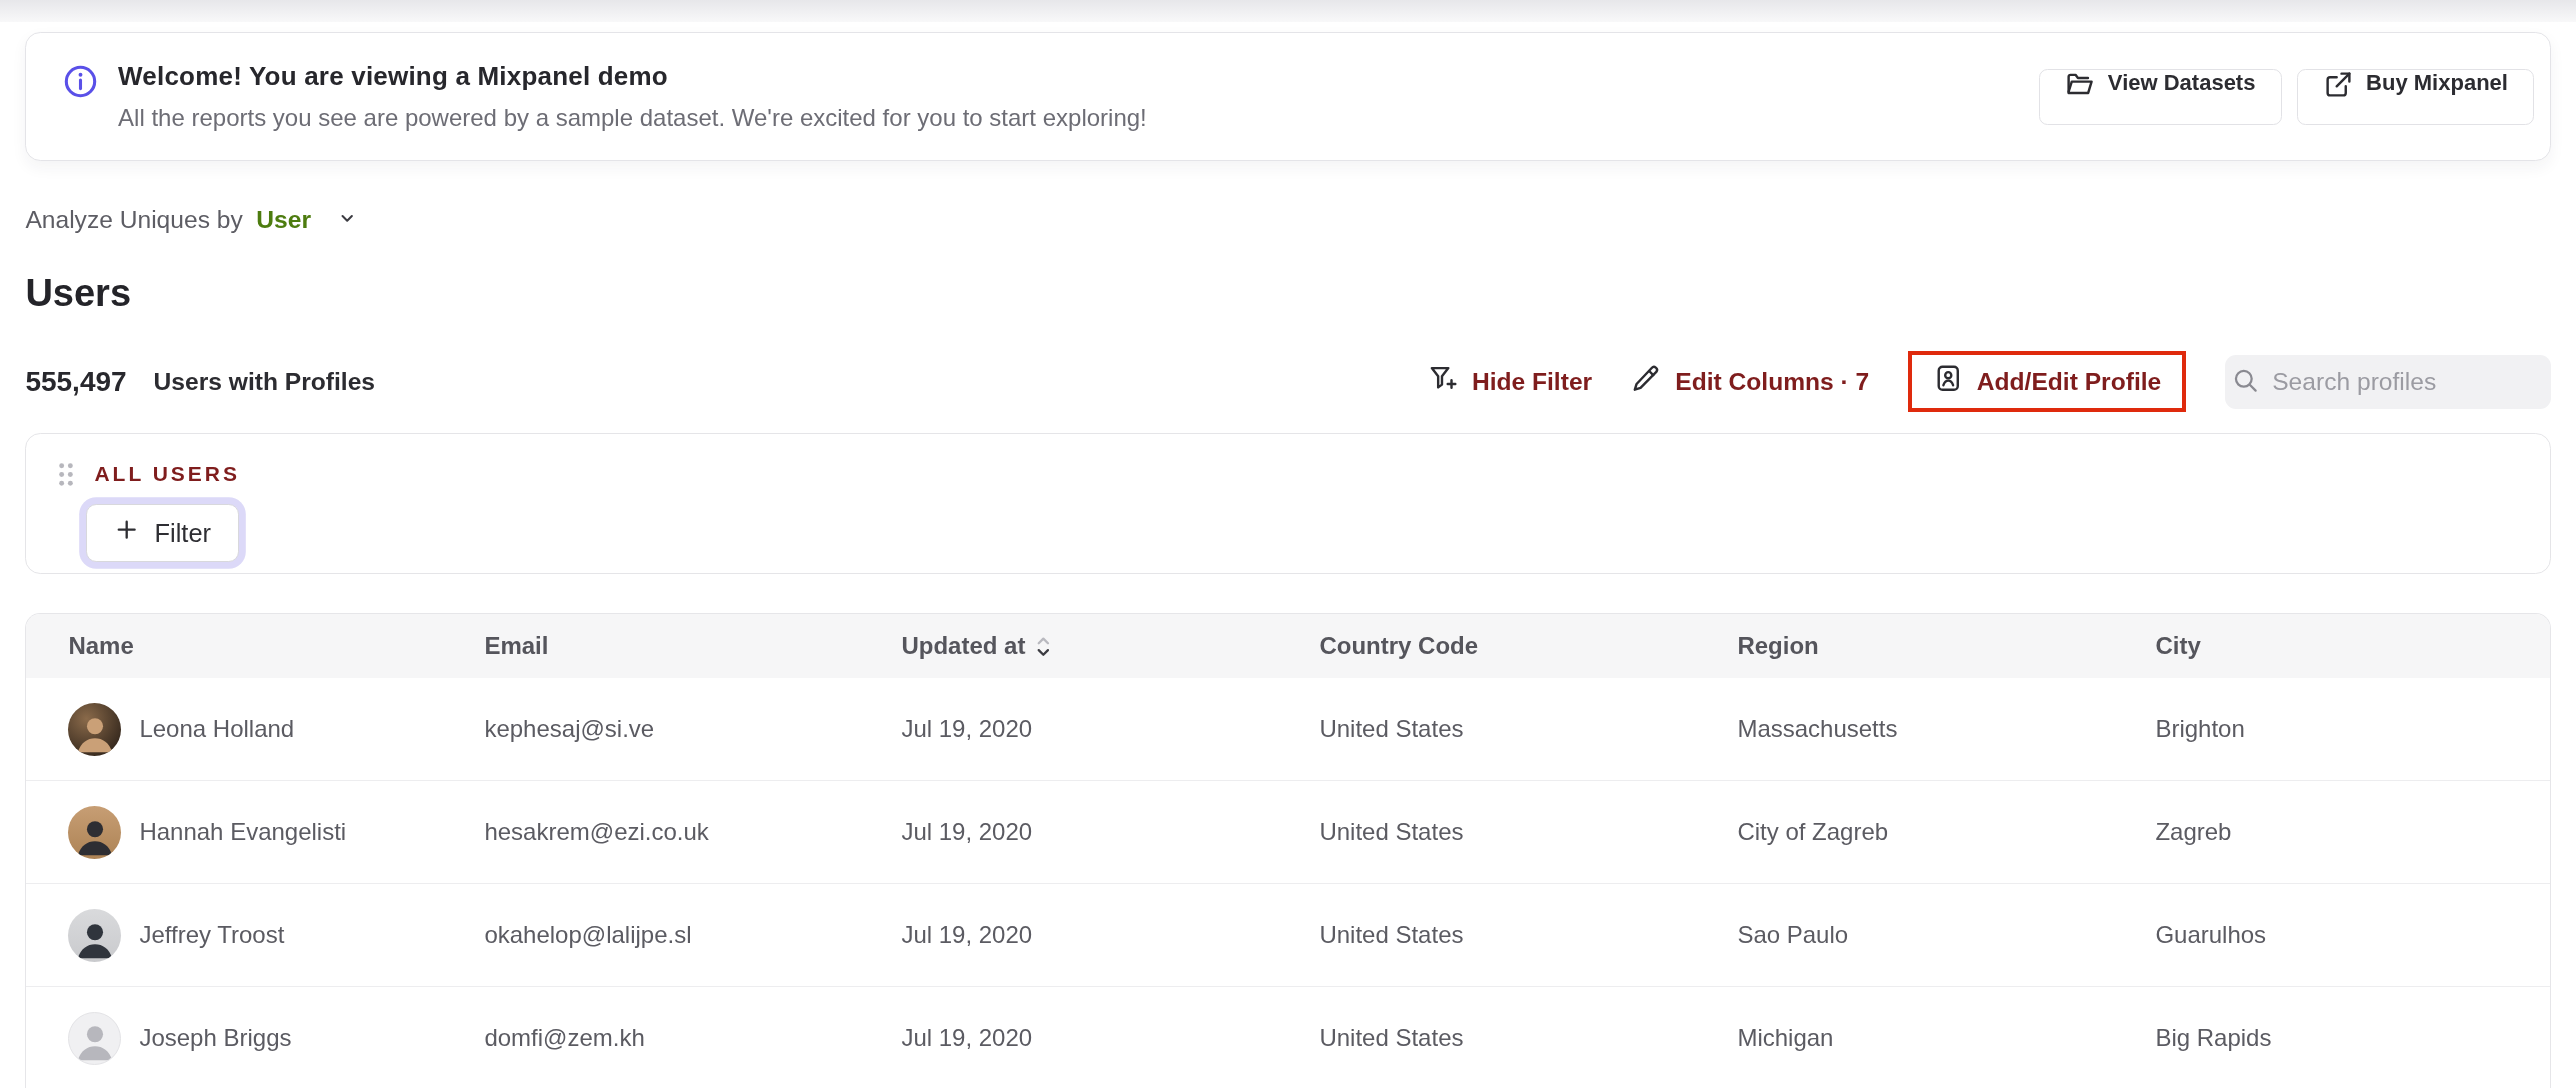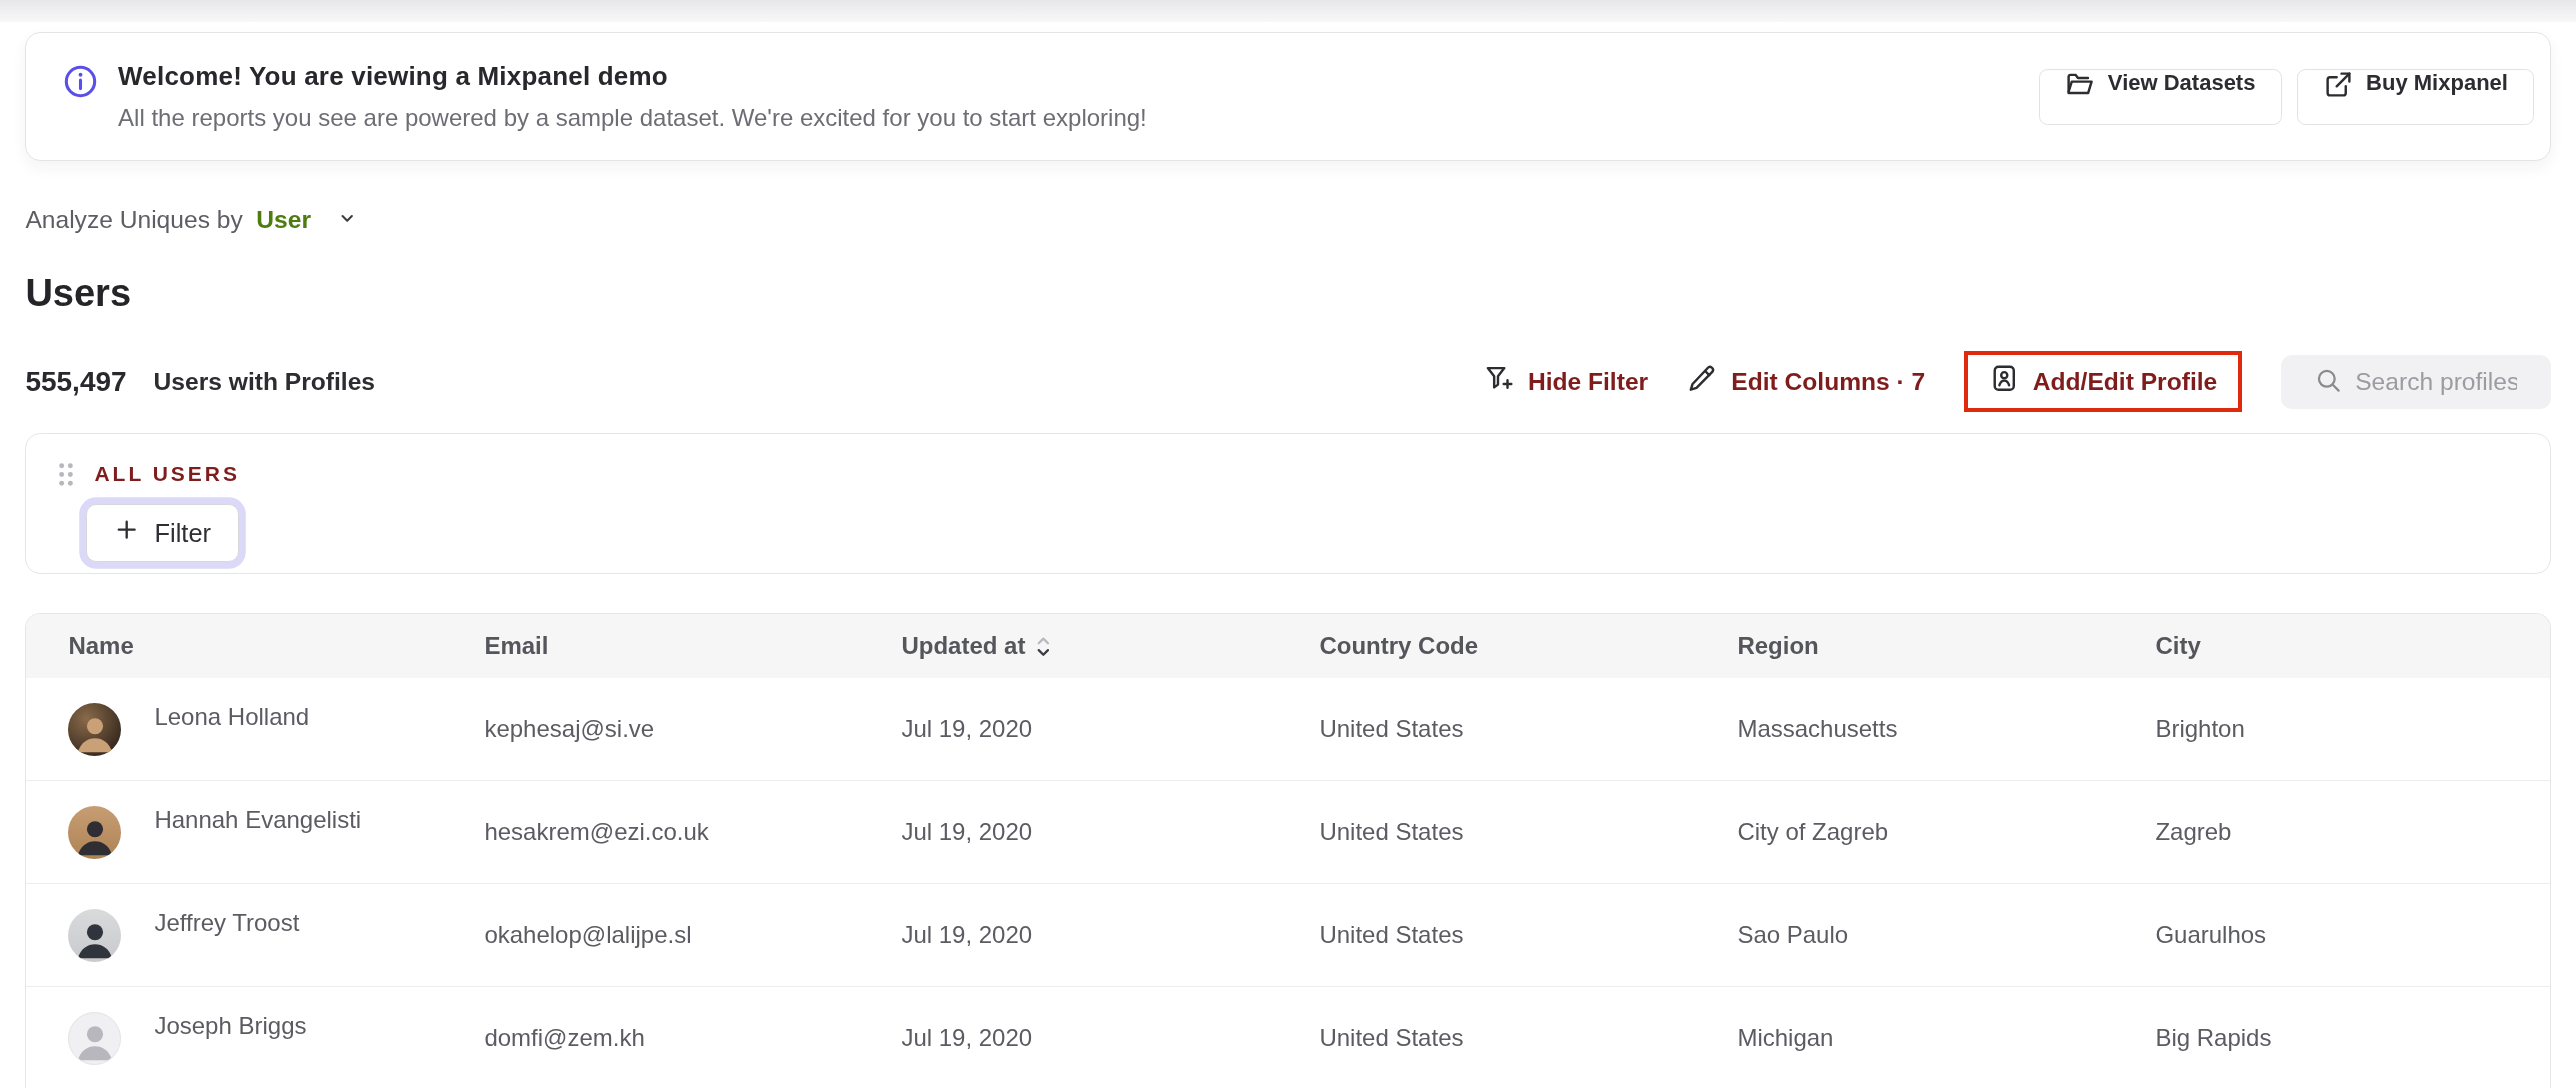--- a/index.html
+++ b/index.html
@@ -46,22 +46,22 @@
   .stats-left { display:flex; align-items:center; gap:27px; }
   .count { font-size:28px; font-weight:700; color:#28282d; }
   .count-label { font-size:24.6px; font-weight:700; color:#2c2c31; }
   .toolbar { display:flex; align-items:center; gap:39px; }
   .tool-btn {
     display:flex; align-items:center; gap:13.6px; background:none; border:none; cursor:pointer;
     font-family:inherit; font-size:24.6px; font-weight:700; color:#7f1d1d;
   }
   .highlight-box { border:4.2px solid #df2a0d; display:flex; align-items:center; padding:8.5px 20.4px; background:#fff; }
   .search-box {
-    display:flex; align-items:center; gap:13.6px; width:270px; height:54px;
-    background:#f1f1f3; border-radius:11px; padding:0 34px; color:#8a8a91;
+    display:flex; align-items:center; gap:13.6px; width:326px; height:54px;
+    background:#f1f1f3; border-radius:11px; padding:0 7px; color:#8a8a91;
   }
   .search-box input {
     border:none; background:transparent; outline:none; width:100%;
     font-family:inherit; font-size:24.6px; color:#3c3c42;
   }
   .search-box input::placeholder { color:#9b9ba2; }
 
   
   .filter-card {
     margin:18.7px 25.4px 0; height:141px;
@@ -86,21 +86,21 @@
     overflow:hidden;
   }
   .row-grid {
     display:grid; grid-template-columns:416px 417px 418px 418px 418px auto;
     align-items:center; padding:0 42px;
   }
   .thead { height:64px; background:#f6f6f7; font-size:24px; color:#55555c;font-weight:bold; }
   .th { display:flex; align-items:center; gap:8.5px; }
   .sort-btn { display:flex; background:none; border:none; cursor:pointer; padding:0; }
   .trow { height:103px; border-bottom:1.7px solid #ededef; font-size:24px; color:#5b5b62; background:#fff; }
-  .name-cell { display:flex; align-items:flex-start; gap:33px; }
+  .name-cell { display:flex; align-items:center; gap:18px; }
   .avatar {
     width:53px; height:53px; border-radius:50%; overflow:hidden; flex:none;
     display:flex; align-items:flex-end; justify-content:center;
   }
   .avatar svg { width:46px; height:46px; display:block; }
   .av0 { background:radial-gradient(circle at 35% 30%, #8a6a4a, #3a2c20 75%); }
   .av0 svg { fill:#caa077; }
   .av1 { background:linear-gradient(#c79e74, #ad8355); }
   .av1 svg { fill:#2e2e33; }
   .av2 { background:linear-gradient(#d9dadc, #c9cacd); }

